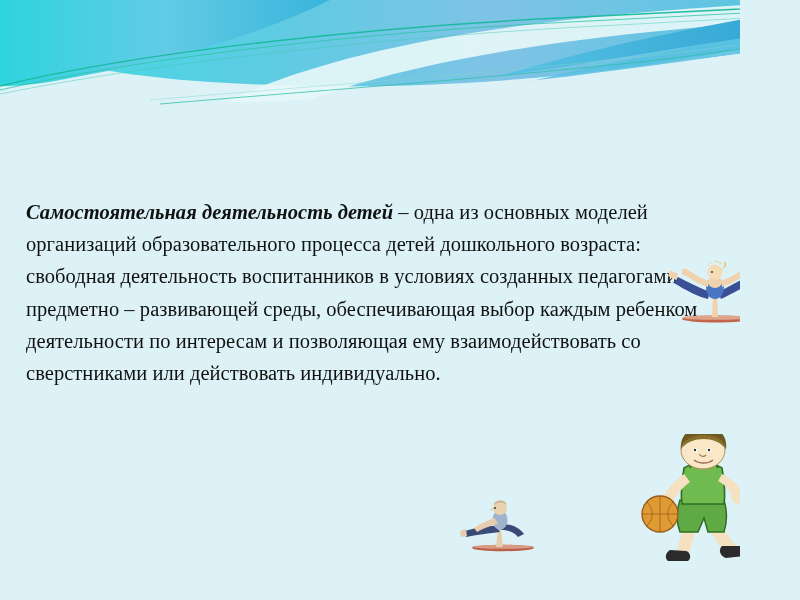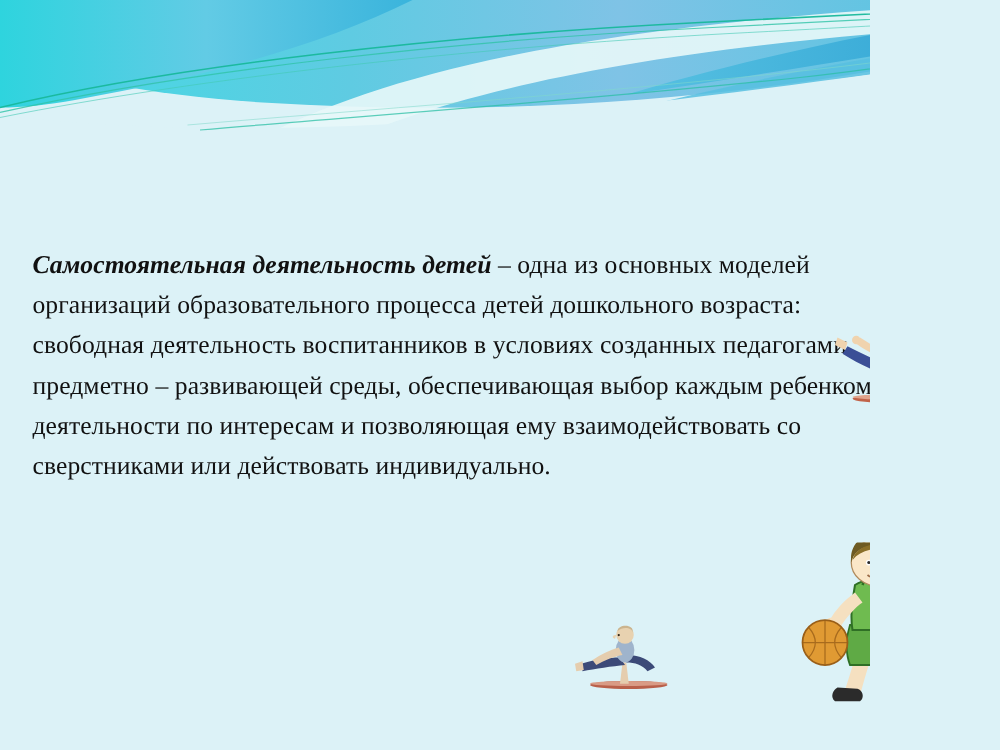--- a/index.html
+++ b/index.html
@@ -13,20 +13,21 @@
     background: #dcf2f7;
     font-family: "Liberation Serif", "DejaVu Serif", serif;
   }
 
   #slide {
     position: relative;
     width: 696px;
     height: 600px;
     background: #dcf2f7;
     overflow: hidden;
+    padding-left: 44px;
   }
 
   
   #wave-band {
     position: absolute;
     left: 0;
     top: 0;
     width: 800px;
     height: 120px;
     overflow: hidden;

